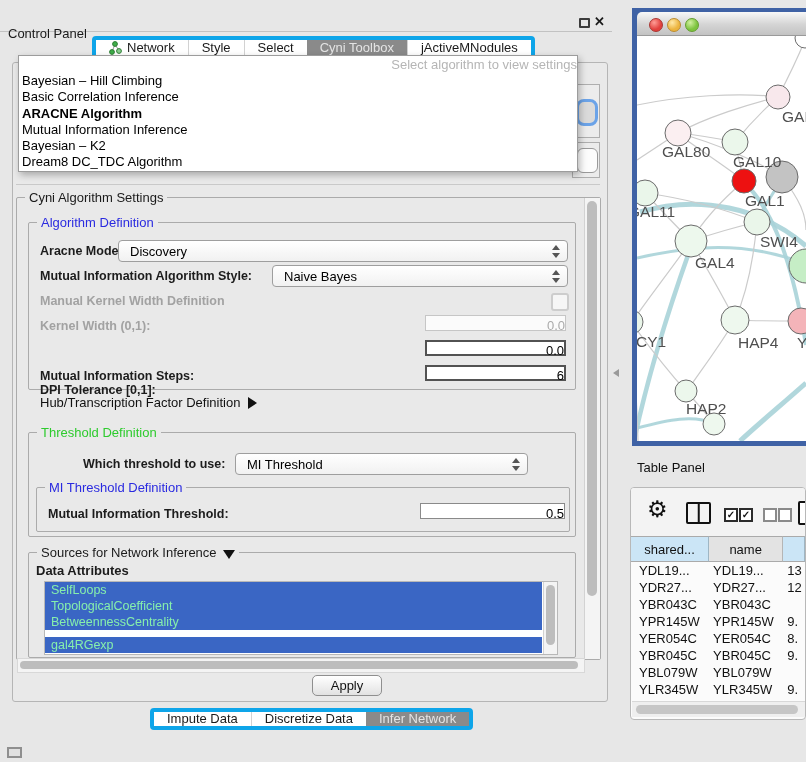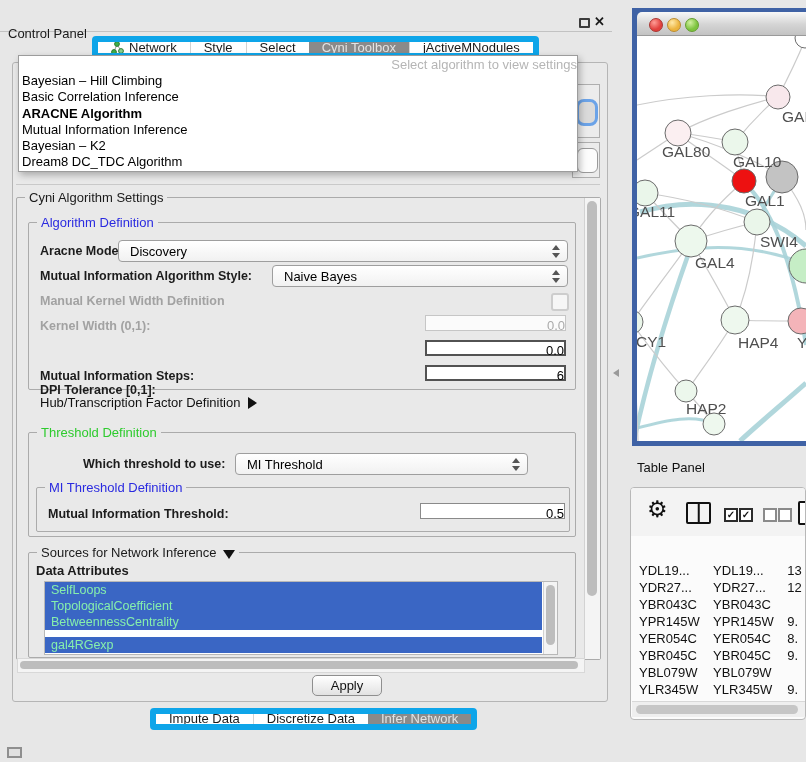--- a/index.html
+++ b/index.html
@@ -6,21 +6,21 @@
   body{width:806px;height:762px;font-family:"Liberation Sans",sans-serif;background:#e7e7e7;}
   #root{position:relative;width:806px;height:762px;background:#e7e7e7;overflow:hidden;}
   .abs{position:absolute;box-sizing:border-box;}
 
   
   .cp-titlebar{left:0;top:5px;width:612px;height:27px;border-bottom:1px solid #c2c2c2;background:#e7e7e7;}
   .cp-title{left:8px;top:11px;font-size:13px;color:#1a1a1a;margin-top:10px;}
   .float-btn{left:579px;top:13px;width:11px;height:10px;border:2px solid #3c3c3c;border-radius:1px;background:transparent;}
   .close-btn{left:594px;top:9px;font-size:13px;font-weight:bold;color:#1a1a1a;}
 
-  .jtabs{display:inline-flex;border:6px solid #0ea5e9;border-radius:4px;background:#fff;overflow:hidden;height:23px;}
+  .jtabs{display:inline-flex;border:4px solid #0ea5e9;border-radius:4px;background:#fff;overflow:hidden;height:23px;}
   .jtab{padding:0 13px;line-height:23px;font-size:13px;color:#1a1a1a;border-left:1px solid #d2d2d2;white-space:nowrap;display:flex;align-items:center;gap:5px;}
   .jtab:first-child{border-left:none;}
   .jtab.sel{background:#8a8a8a;color:#e4e4e4;border-left:none;}
   .top-tabs{left:92px;top:36px;}
   .bottom-tabs{left:150px;top:708px;height:22px;}
   .bottom-tabs .jtab{line-height:22px;}
 
   .cp-panel{left:12px;top:62px;width:596px;height:640px;background:#e9e9e9;border:1px solid #b5b5b5;border-radius:3px;}
 
   
@@ -337,20 +337,25 @@
   <div class="abs tp-panel">
     <div class="tp-toolbar">
       <span class="gear">⚙</span>
       <span class="cols-icon"></span>
       <span class="cb" style="left:93px;">✓</span>
       <span class="cb" style="left:108px;">✓</span>
       <span class="cb un" style="left:132px;"></span>
       <span class="cb un" style="left:147px;"></span>
       <span class="page-icon"></span>
     </div>
+    <div class="t-head">
+      <div class="t-hcell hc1">shared...</div>
+      <div class="t-hcell hc2">name</div>
+      <div class="t-hcell hc3"></div>
+    </div>
     <div class="t-body">
         <div class="t-row">
           <div class="tc tc1">YDL19...</div>
           <div class="tc tc2">YDL19...</div>
           <div class="tc tc3">13</div>
         </div>
         <div class="t-row">
           <div class="tc tc1">YDR27...</div>
           <div class="tc tc2">YDR27...</div>
           <div class="tc tc3">12</div>

